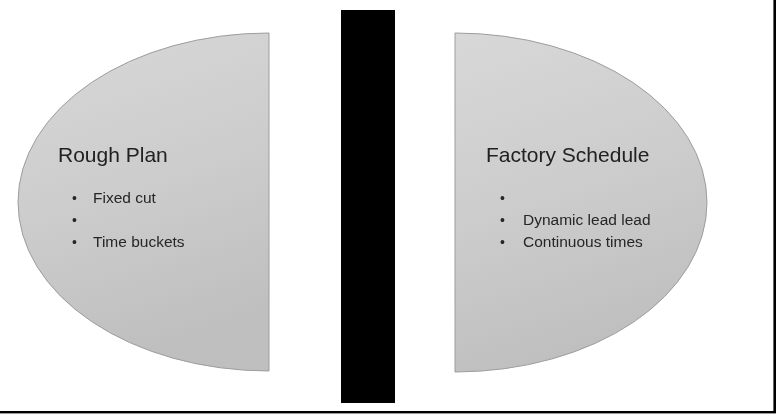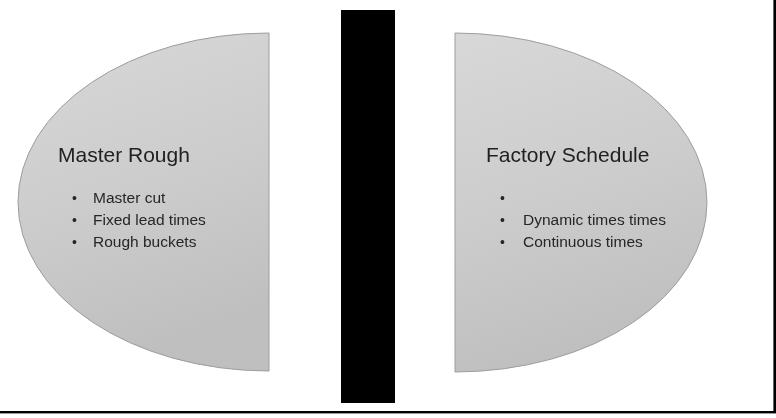--- a/index.html
+++ b/index.html
@@ -66,46 +66,45 @@
     <path d="M 269 33 A 251 169 0 0 0 18 202 A 251 169 0 0 0 269 371 Z" fill="url(#gradShape)" stroke="#9d9d9d" stroke-width="1"></path>
 
     <path d="M 455 33 A 252 169.5 0 0 1 707 202.5 A 252 169.5 0 0 1 455 372 Z" fill="url(#gradShape)" stroke="#9d9d9d" stroke-width="1"></path>
 
     <rect x="341" y="10" width="54" height="393" fill="#000000"></rect>
 
     <rect x="0" y="411" width="776" height="2.4" fill="#000000"></rect>
     <rect x="773.4" y="0" width="2.6" height="413" fill="#000000"></rect>
   </svg>
 
-  <div class="shape-title title-left">Master Rough</div>
+  <div class="shape-title title-left">Rough Plan</div>
 
   <ul class="bullet-list bullets-left">
     <li class="bullet-item">
       <span class="bullet-marker">•</span>
-      <span>Master cut</span>
+      <span>Fixed cut</span>
     </li>
     <li class="bullet-item">
       <span class="bullet-marker">•</span>
-      <span>Fixed lead times</span>
     </li>
     <li class="bullet-item">
       <span class="bullet-marker">•</span>
-      <span>Rough buckets</span>
+      <span>Time buckets</span>
     </li>
   </ul>
 
   <div class="shape-title title-right">Factory Schedule</div>
 
   <ul class="bullet-list bullets-right">
     <li class="bullet-item">
       <span class="bullet-marker">•</span>
     </li>
     <li class="bullet-item">
       <span class="bullet-marker">•</span>
-      <span>Dynamic times times</span>
+      <span>Dynamic lead lead</span>
     </li>
     <li class="bullet-item">
       <span class="bullet-marker">•</span>
       <span>Continuous times</span>
     </li>
   </ul>
 
 </div>
 
 </body></html>

